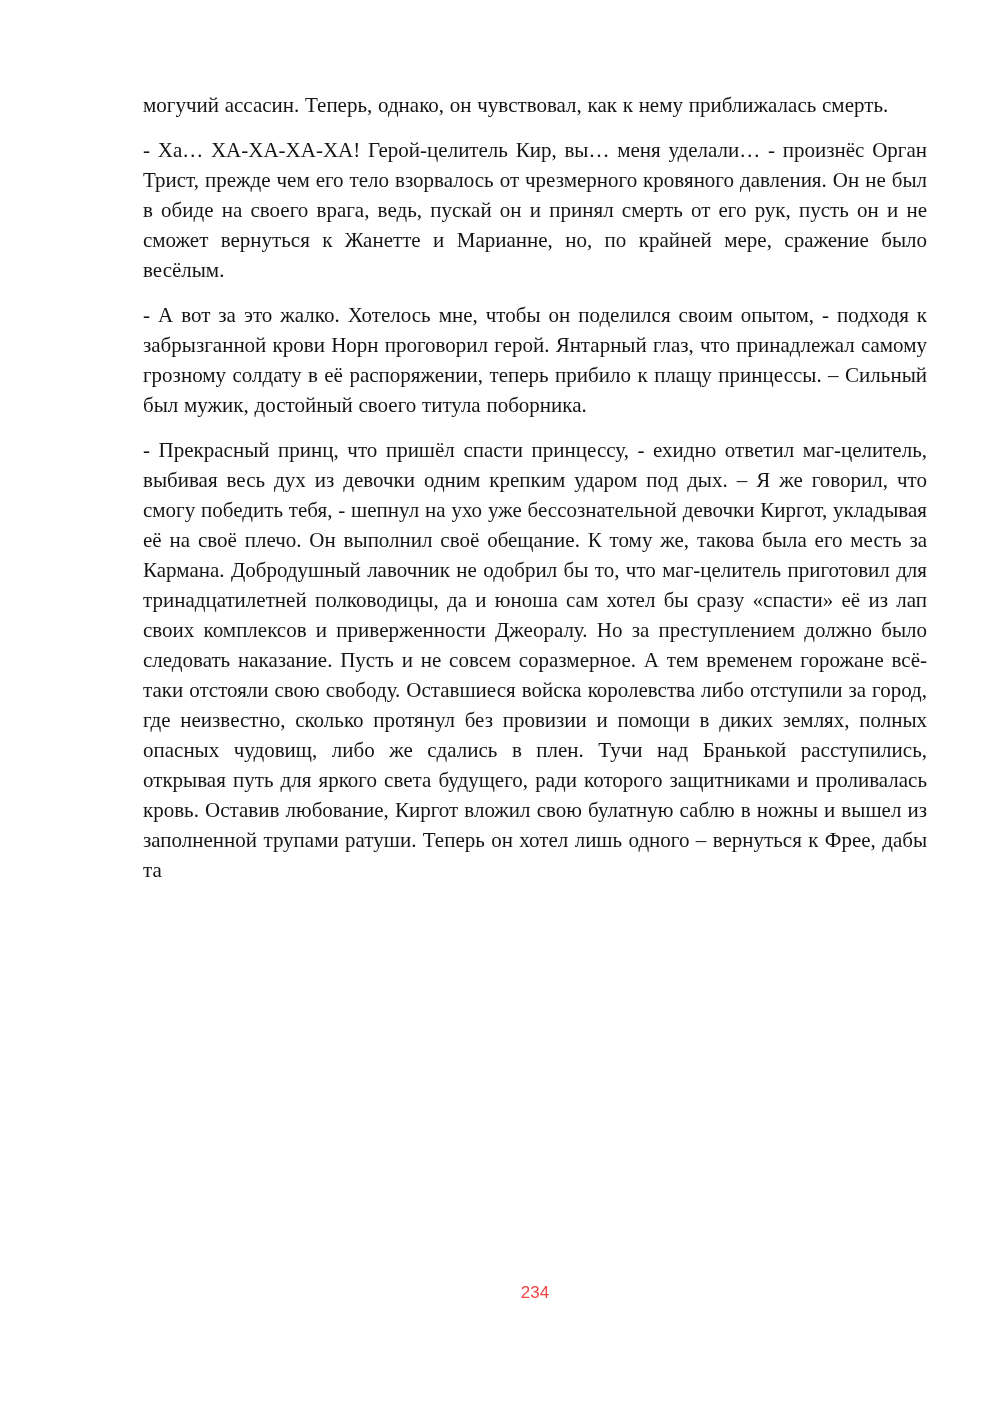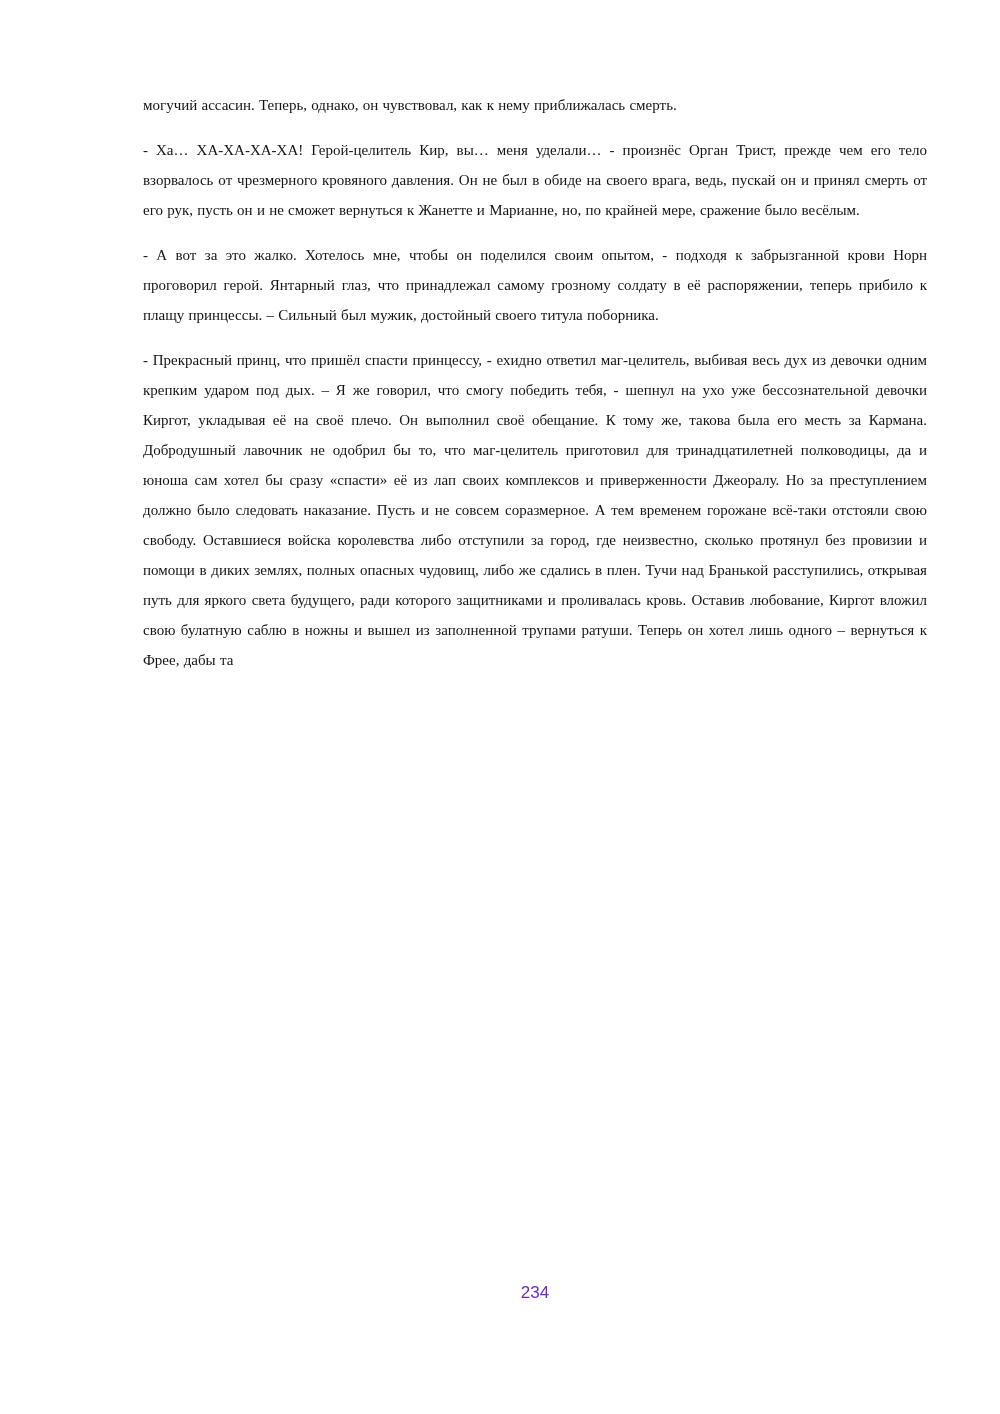--- a/index.html
+++ b/index.html
@@ -15,38 +15,38 @@
       box-sizing: border-box;
       font-family: "Liberation Serif", serif;
       color: #141414;
       overflow: hidden;
     }
     .text-block {
       position: absolute;
       top: 90px;
       left: 143px;
       width: 784px;
-      font-size: 15px;
+      font-size: 21px;
       line-height: 30px;
     }
     .para {
       margin: 0 0 15px 0;
       text-align: justify;
       text-align-last: left;
       word-spacing: 0.5px;
     }
     .page-number {
       position: absolute;
       top: 1283px;
       left: 143px;
       width: 784px;
       text-align: center;
       font-family: "Liberation Sans", sans-serif;
       font-size: 17px;
-      color: #6d28d9;
+      color: #ef4444;
     }
   </style>
 </head>
 <body>
 
 <div class="book-page">
   <div class="text-block">
     <p class="para">могучий ассасин. Теперь, однако, он чувствовал, как к нему приближалась смерть.</p>
     <p class="para">- Ха… ХА-ХА-ХА-ХА! Герой-целитель Кир, вы… меня уделали… - произнёс Орган Трист, прежде чем его тело взорвалось от чрезмерного кровяного давления. Он не был в обиде на своего врага, ведь, пускай он и принял смерть от его рук, пусть он и не сможет вернуться к Жанетте и Марианне, но, по крайней мере, сражение было весёлым.</p>
     <p class="para">- А вот за это жалко. Хотелось мне, чтобы он поделился своим опытом, - подходя к забрызганной крови Норн проговорил герой. Янтарный глаз, что принадлежал самому грозному солдату в её распоряжении, теперь прибило к плащу принцессы. – Сильный был мужик, достойный своего титула поборника.</p>

